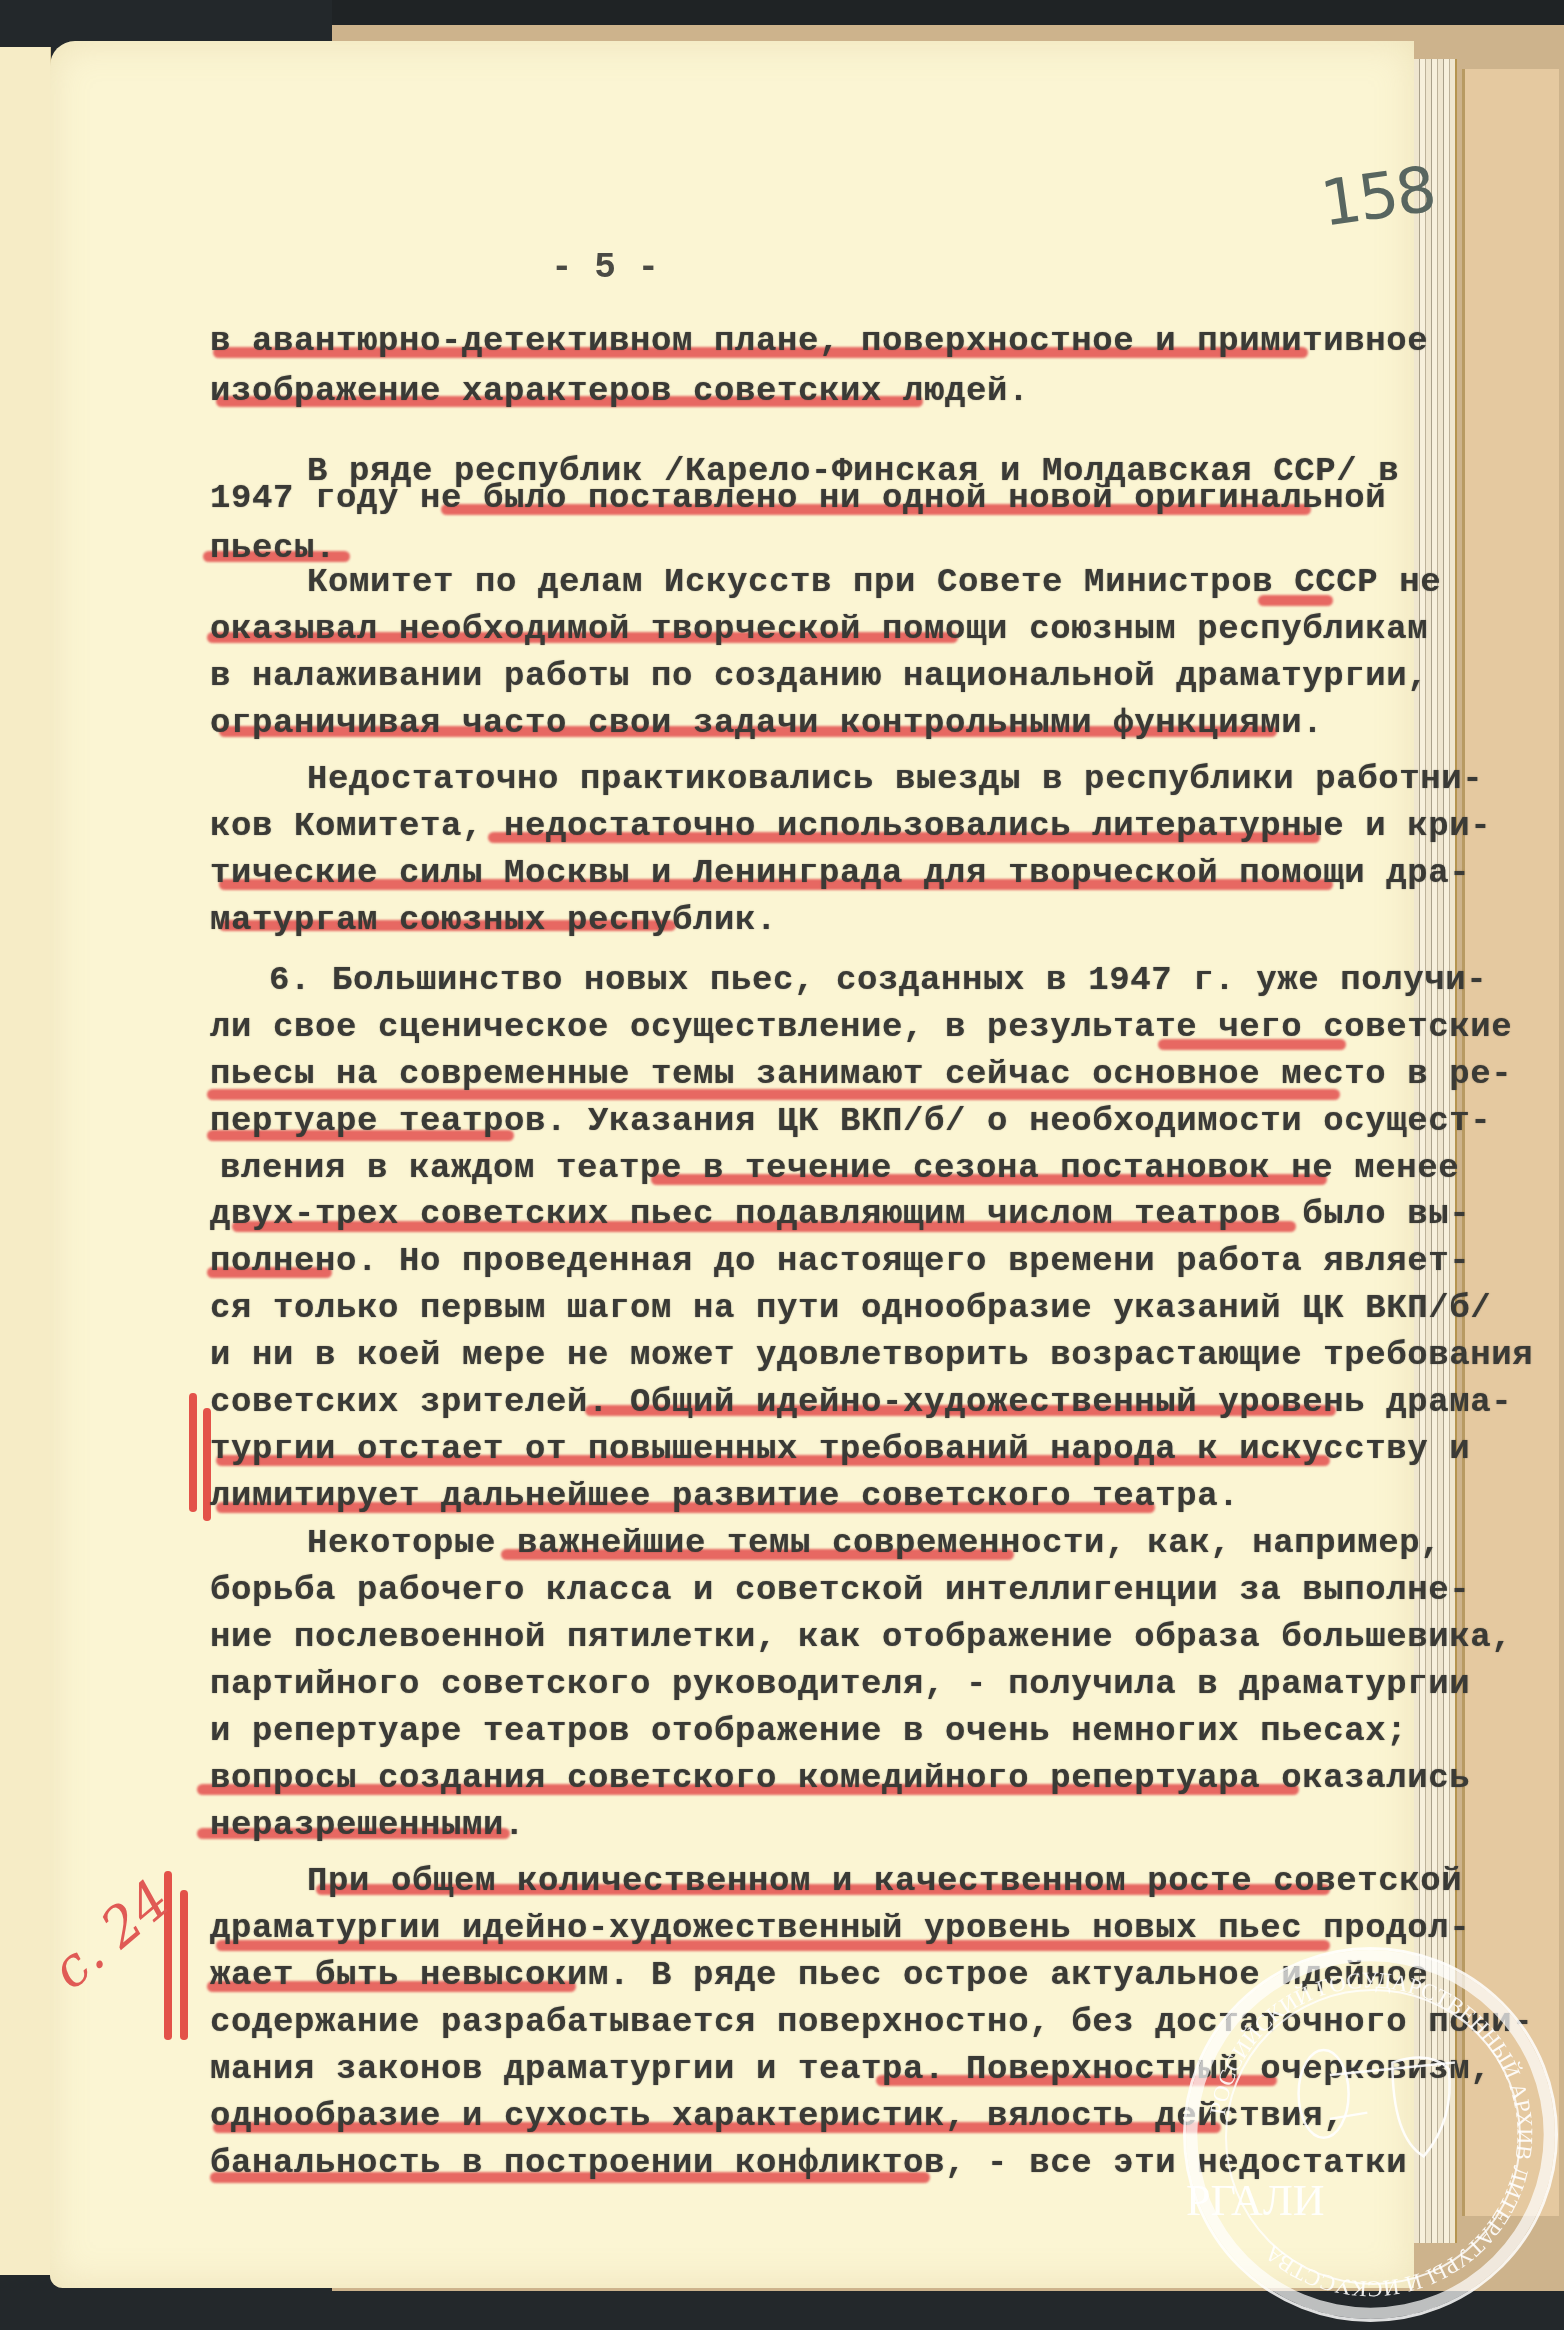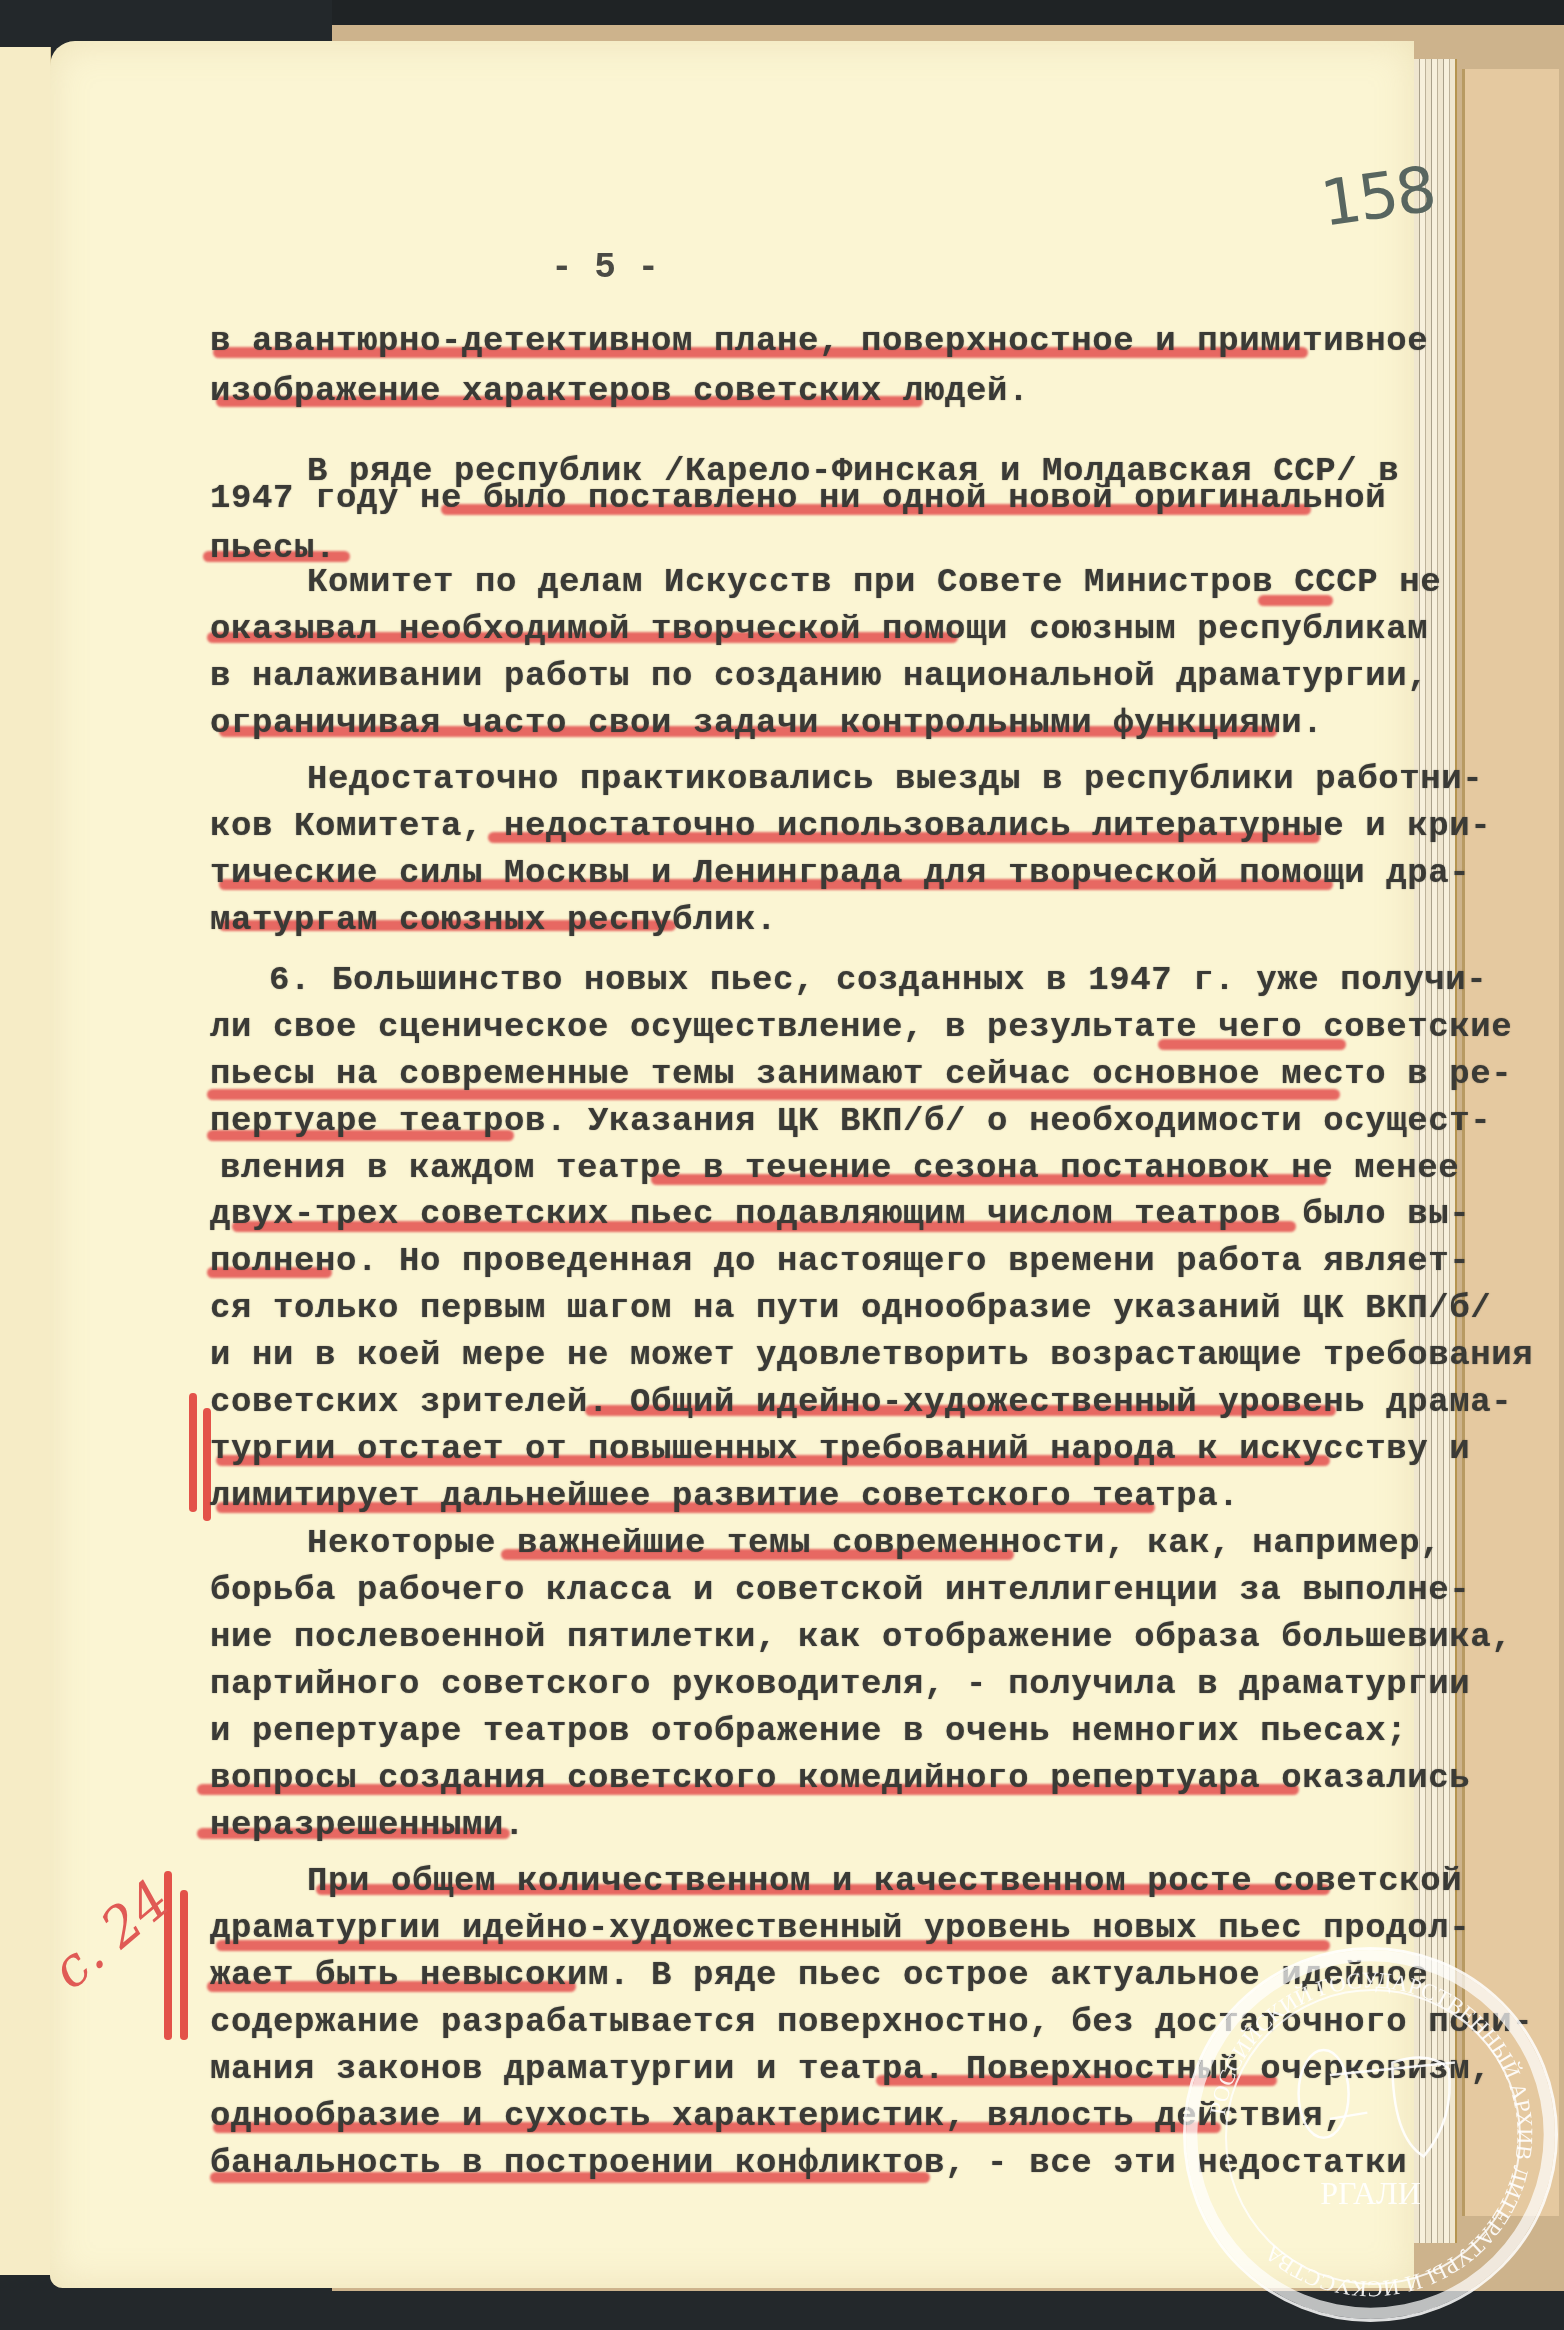--- a/index.html
+++ b/index.html
@@ -61,22 +61,22 @@
   .stamp {
     position:absolute; left:1183px; top:1947px; width:369px; height:369px;
     border-radius:50%; border:3.1px solid rgba(255,255,255,0.85);
     box-shadow:0 0 0 6.3px rgba(255,255,255,0) , inset 0 0 0 8.8px rgba(255,255,255,0), inset 0 0 0 11.3px rgba(255,255,255,0.7);
   }
   .stamp-ring {
     position:absolute; left:39px; top:39px; width:292px; height:292px; border-radius:50%;
     border:2.5px solid rgba(255,255,255,0.8);
   }
   .stamp-abbr {
-    position:absolute; left:0; width:100%; top:225px; text-align:center;
-    font-family:"Liberation Serif", serif; font-size:32px; color:rgba(255,255,255,0.92);
+    position:absolute; left:0; width:100%; top:225px; text-align:left;
+    font-family:"Liberation Serif", serif; font-size:44px; color:rgba(255,255,255,0.92);
   }
   .stamp-circ { position:absolute; left:0; top:0; width:369px; height:369px; }
   .stamp-circ text { font-family:"Liberation Serif", serif; font-size:36px; fill:rgba(255,255,255,0.9); }
 </style>
 </head>
 <body>
 
 <div class="board-dark-top"></div>
 <div class="board"></div>
 <div class="folder-right"></div>

